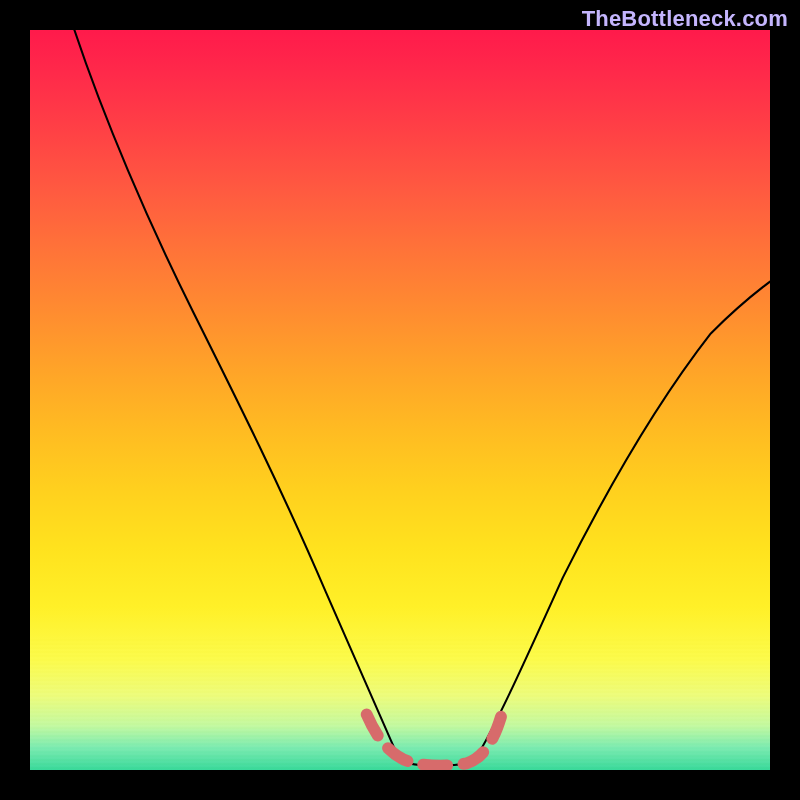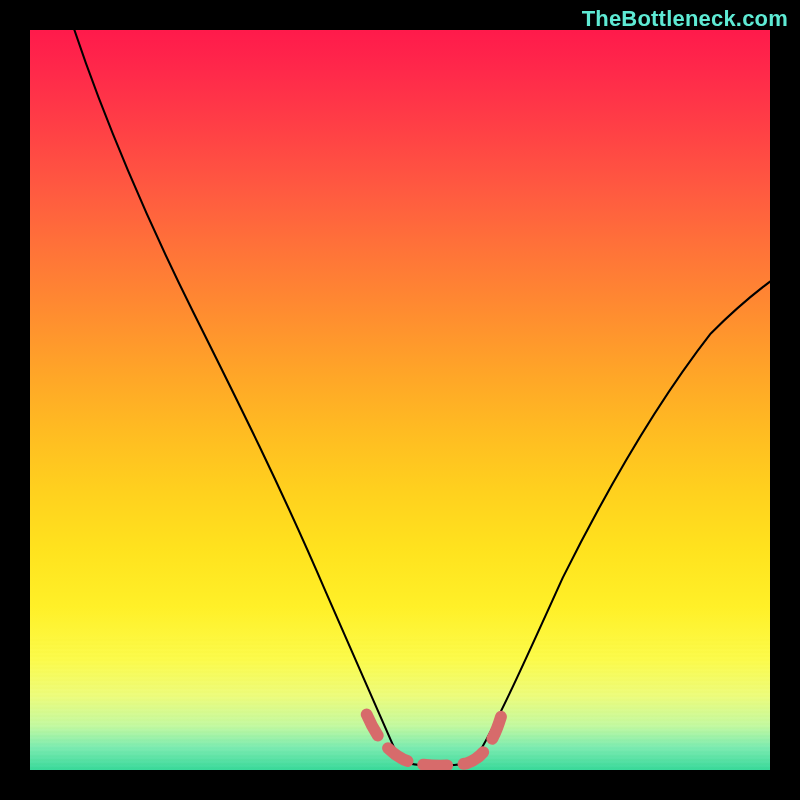--- a/index.html
+++ b/index.html
@@ -14,21 +14,21 @@
   .frame {
     position: relative;
     width: 800px;
     height: 800px;
     background: #000;
   }
   .watermark {
     position: absolute;
     top: 6px;
     right: 12px;
-    color: #5eead4;
+    color: #c4b5fd;
     font-size: 22px;
     font-weight: 600;
     letter-spacing: 0.2px;
     z-index: 10;
     margin-left: 12px;
   }
   .plot-area {
     position: absolute;
     left: 30px;
     top: 30px;

